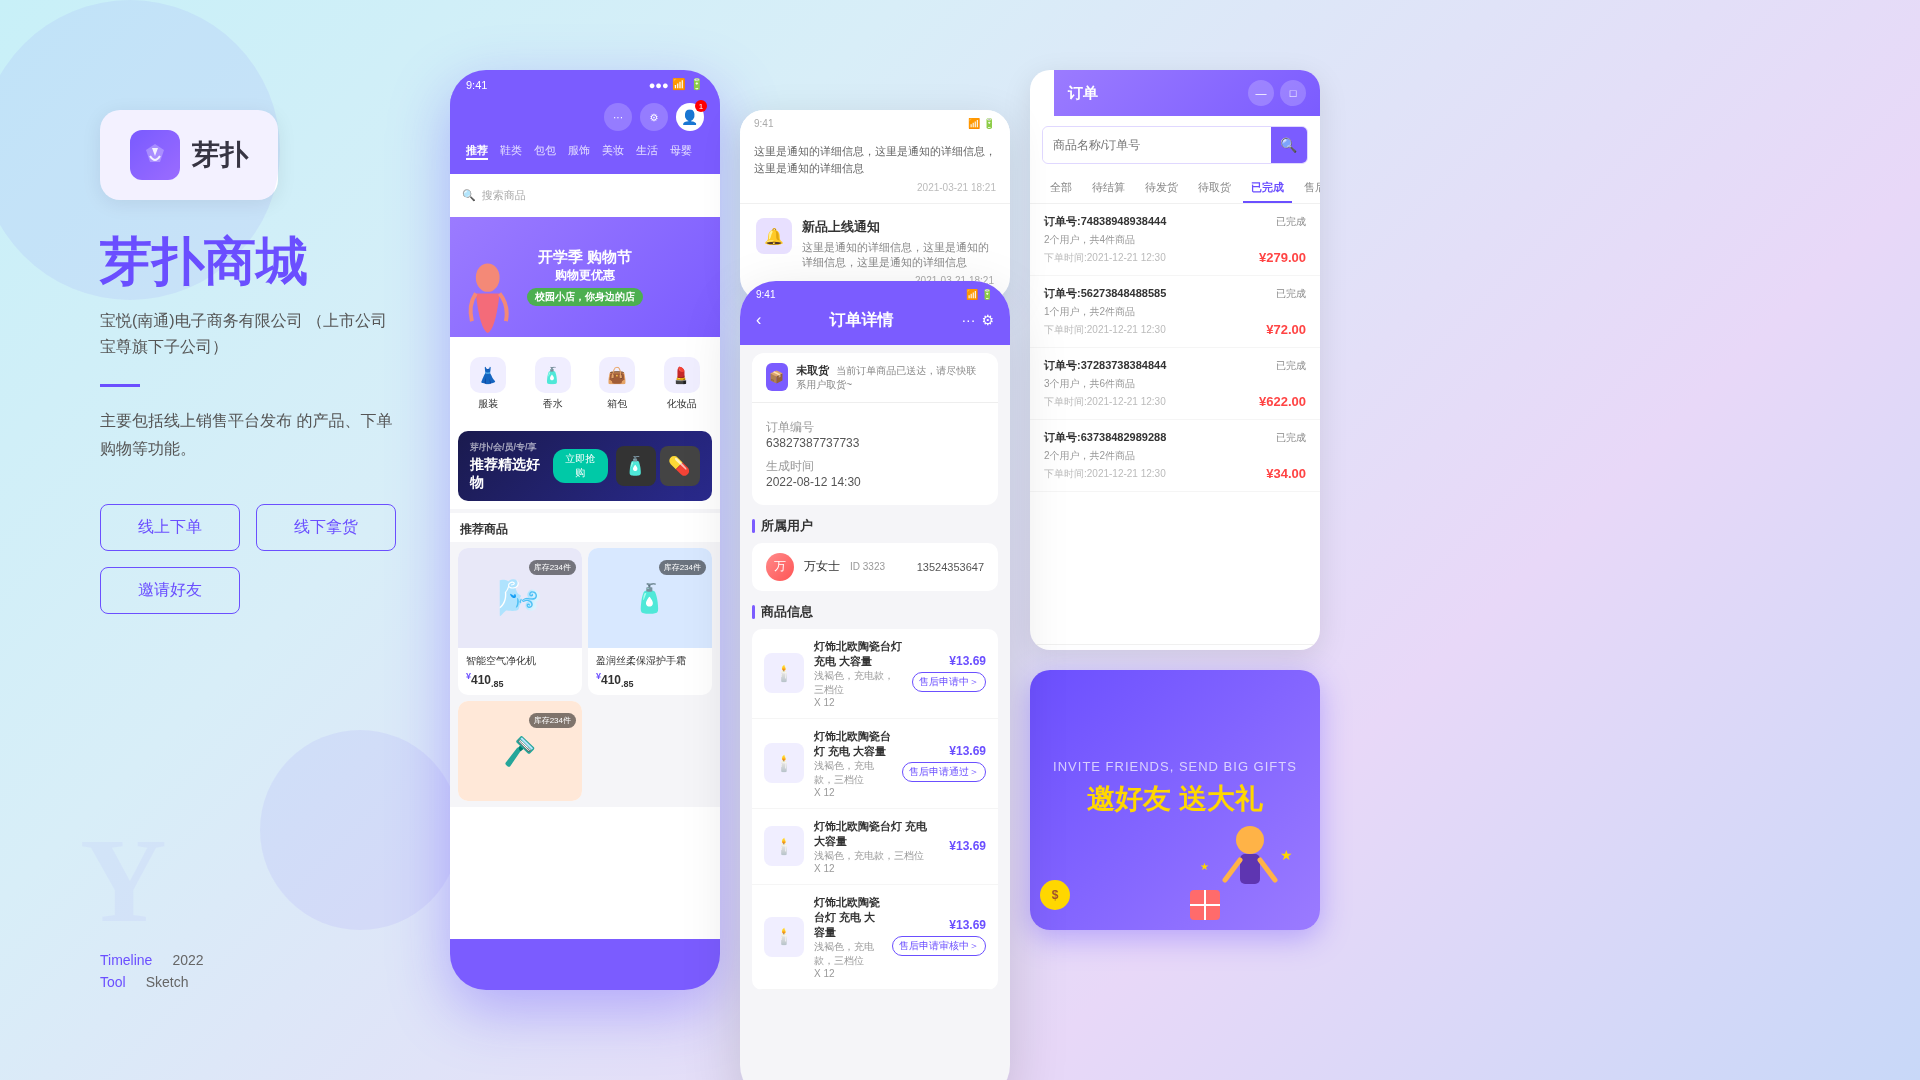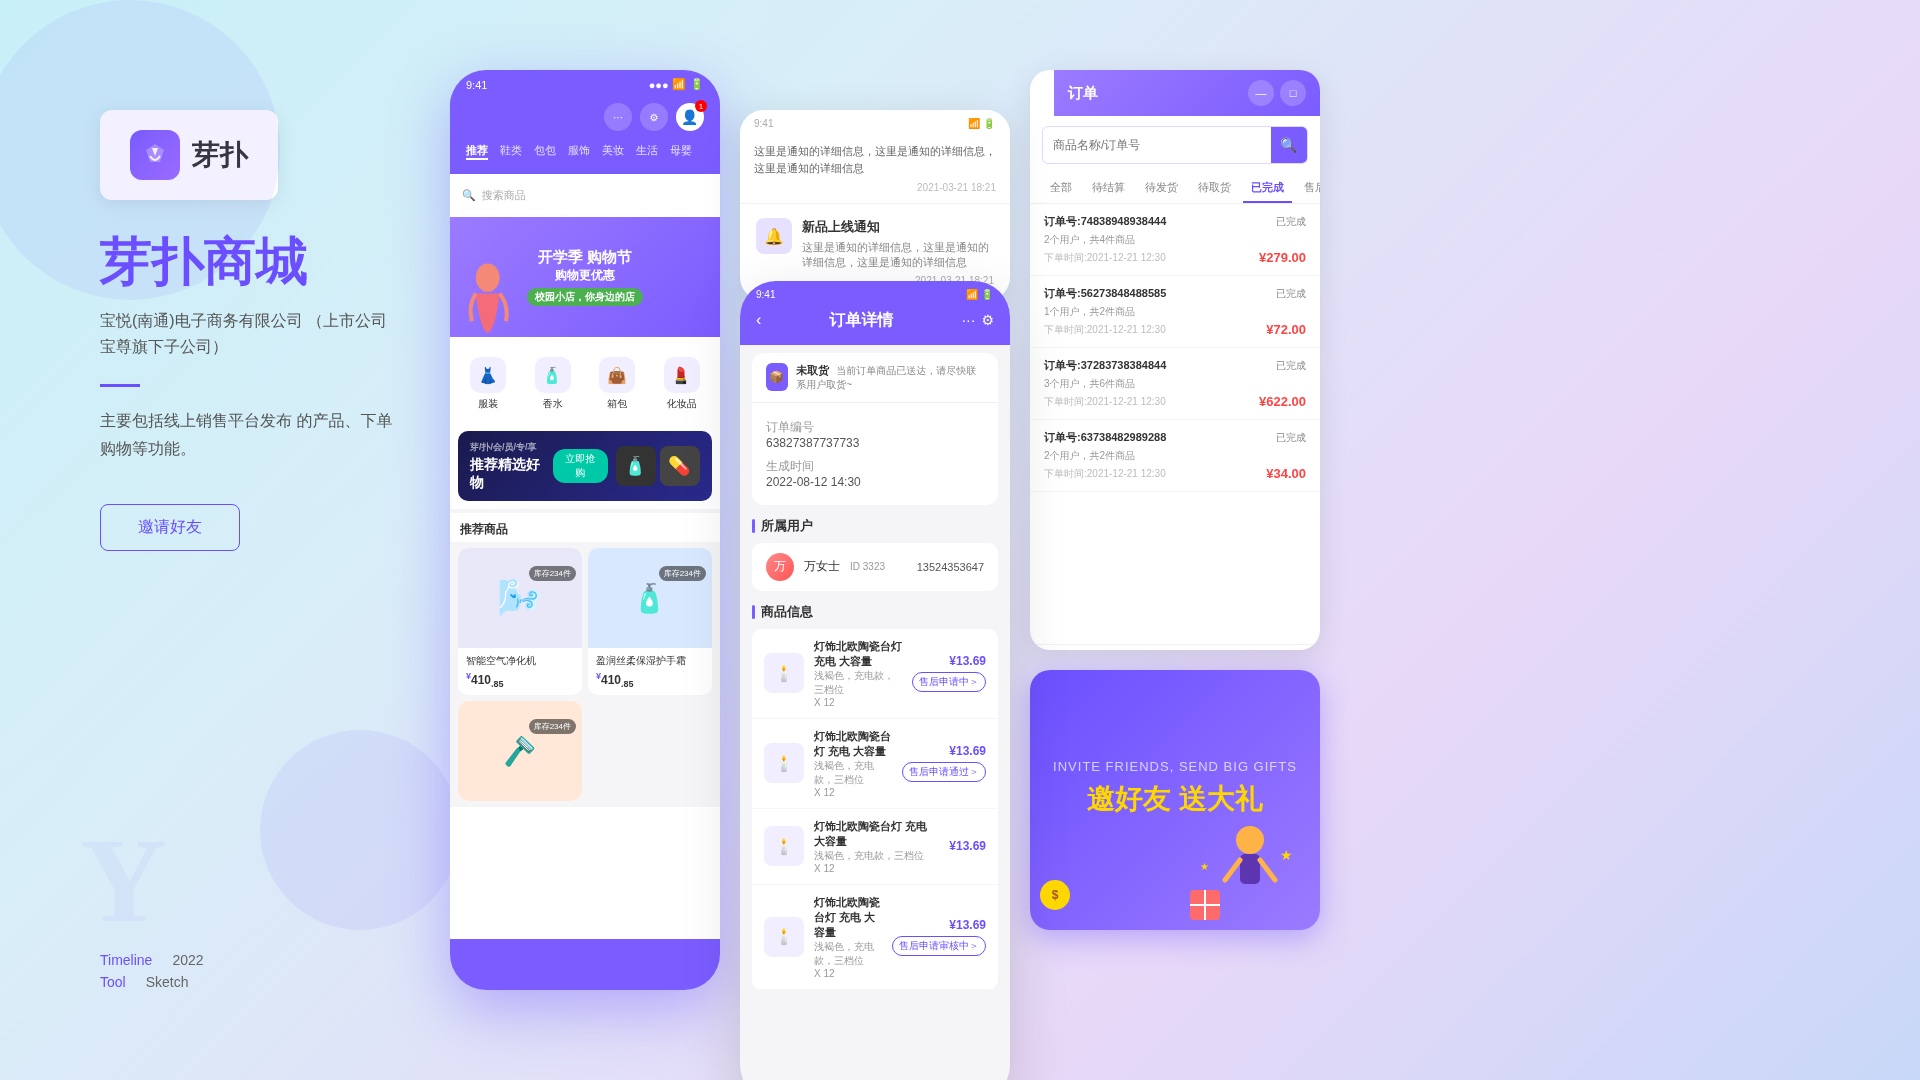--- a/index.html
+++ b/index.html
@@ -31,21 +31,21 @@
       height: 100%;
       display: flex;
       flex-direction: column;
       align-items: flex-start;
       padding: 60px 20px 40px 40px;
       flex-shrink: 0;
     }
 
     .logo-container {
       background: white;
-      border-radius: 12px;
+      border-radius: 20px;
       padding: 20px 30px;
       display: flex;
       align-items: center;
       gap: 12px;
       margin-bottom: 30px;
       box-shadow: 0 4px 20px rgba(0,0,0,0.08);
     }
 
     .logo-icon {
       width: 50px;
@@ -355,21 +355,21 @@
       height: 100px;
       background: #e8e8f8;
       display: flex;
       align-items: center;
       justify-content: center;
       position: relative;
     }
 
     .stock-badge {
       position: absolute;
-      top: 18px;
+      top: 12px;
       right: 6px;
       background: rgba(0,0,0,0.5);
       color: white;
       font-size: 8px;
       padding: 2px 5px;
       border-radius: 8px;
     }
 
     .phone-product-info {
       padding: 6px 8px;
@@ -855,20 +855,24 @@
       <span>宝悦(南通)电子商务有限公司
 （上市公司宝尊旗下子公司）</span>
     </div>
     <div class="brand-divider"></div>
     <div class="brand-desc">
       <span>主要包括线上销售平台发布
 的产品、下单购物等功能。</span>
     </div>
 
     <div class="btn-group">
+      <div class="btn-row">
+        <button class="btn-outline">线上下单</button>
+        <button class="btn-outline">线下拿货</button>
+      </div>
       <div class="btn-row">
         <button class="btn-outline">邀请好友</button>
       </div>
     </div>
 
     <div class="timeline-info">
       <div class="timeline-row">
         <span class="timeline-label">Timeline</span>
         <span class="timeline-value">2022</span>
       </div>

